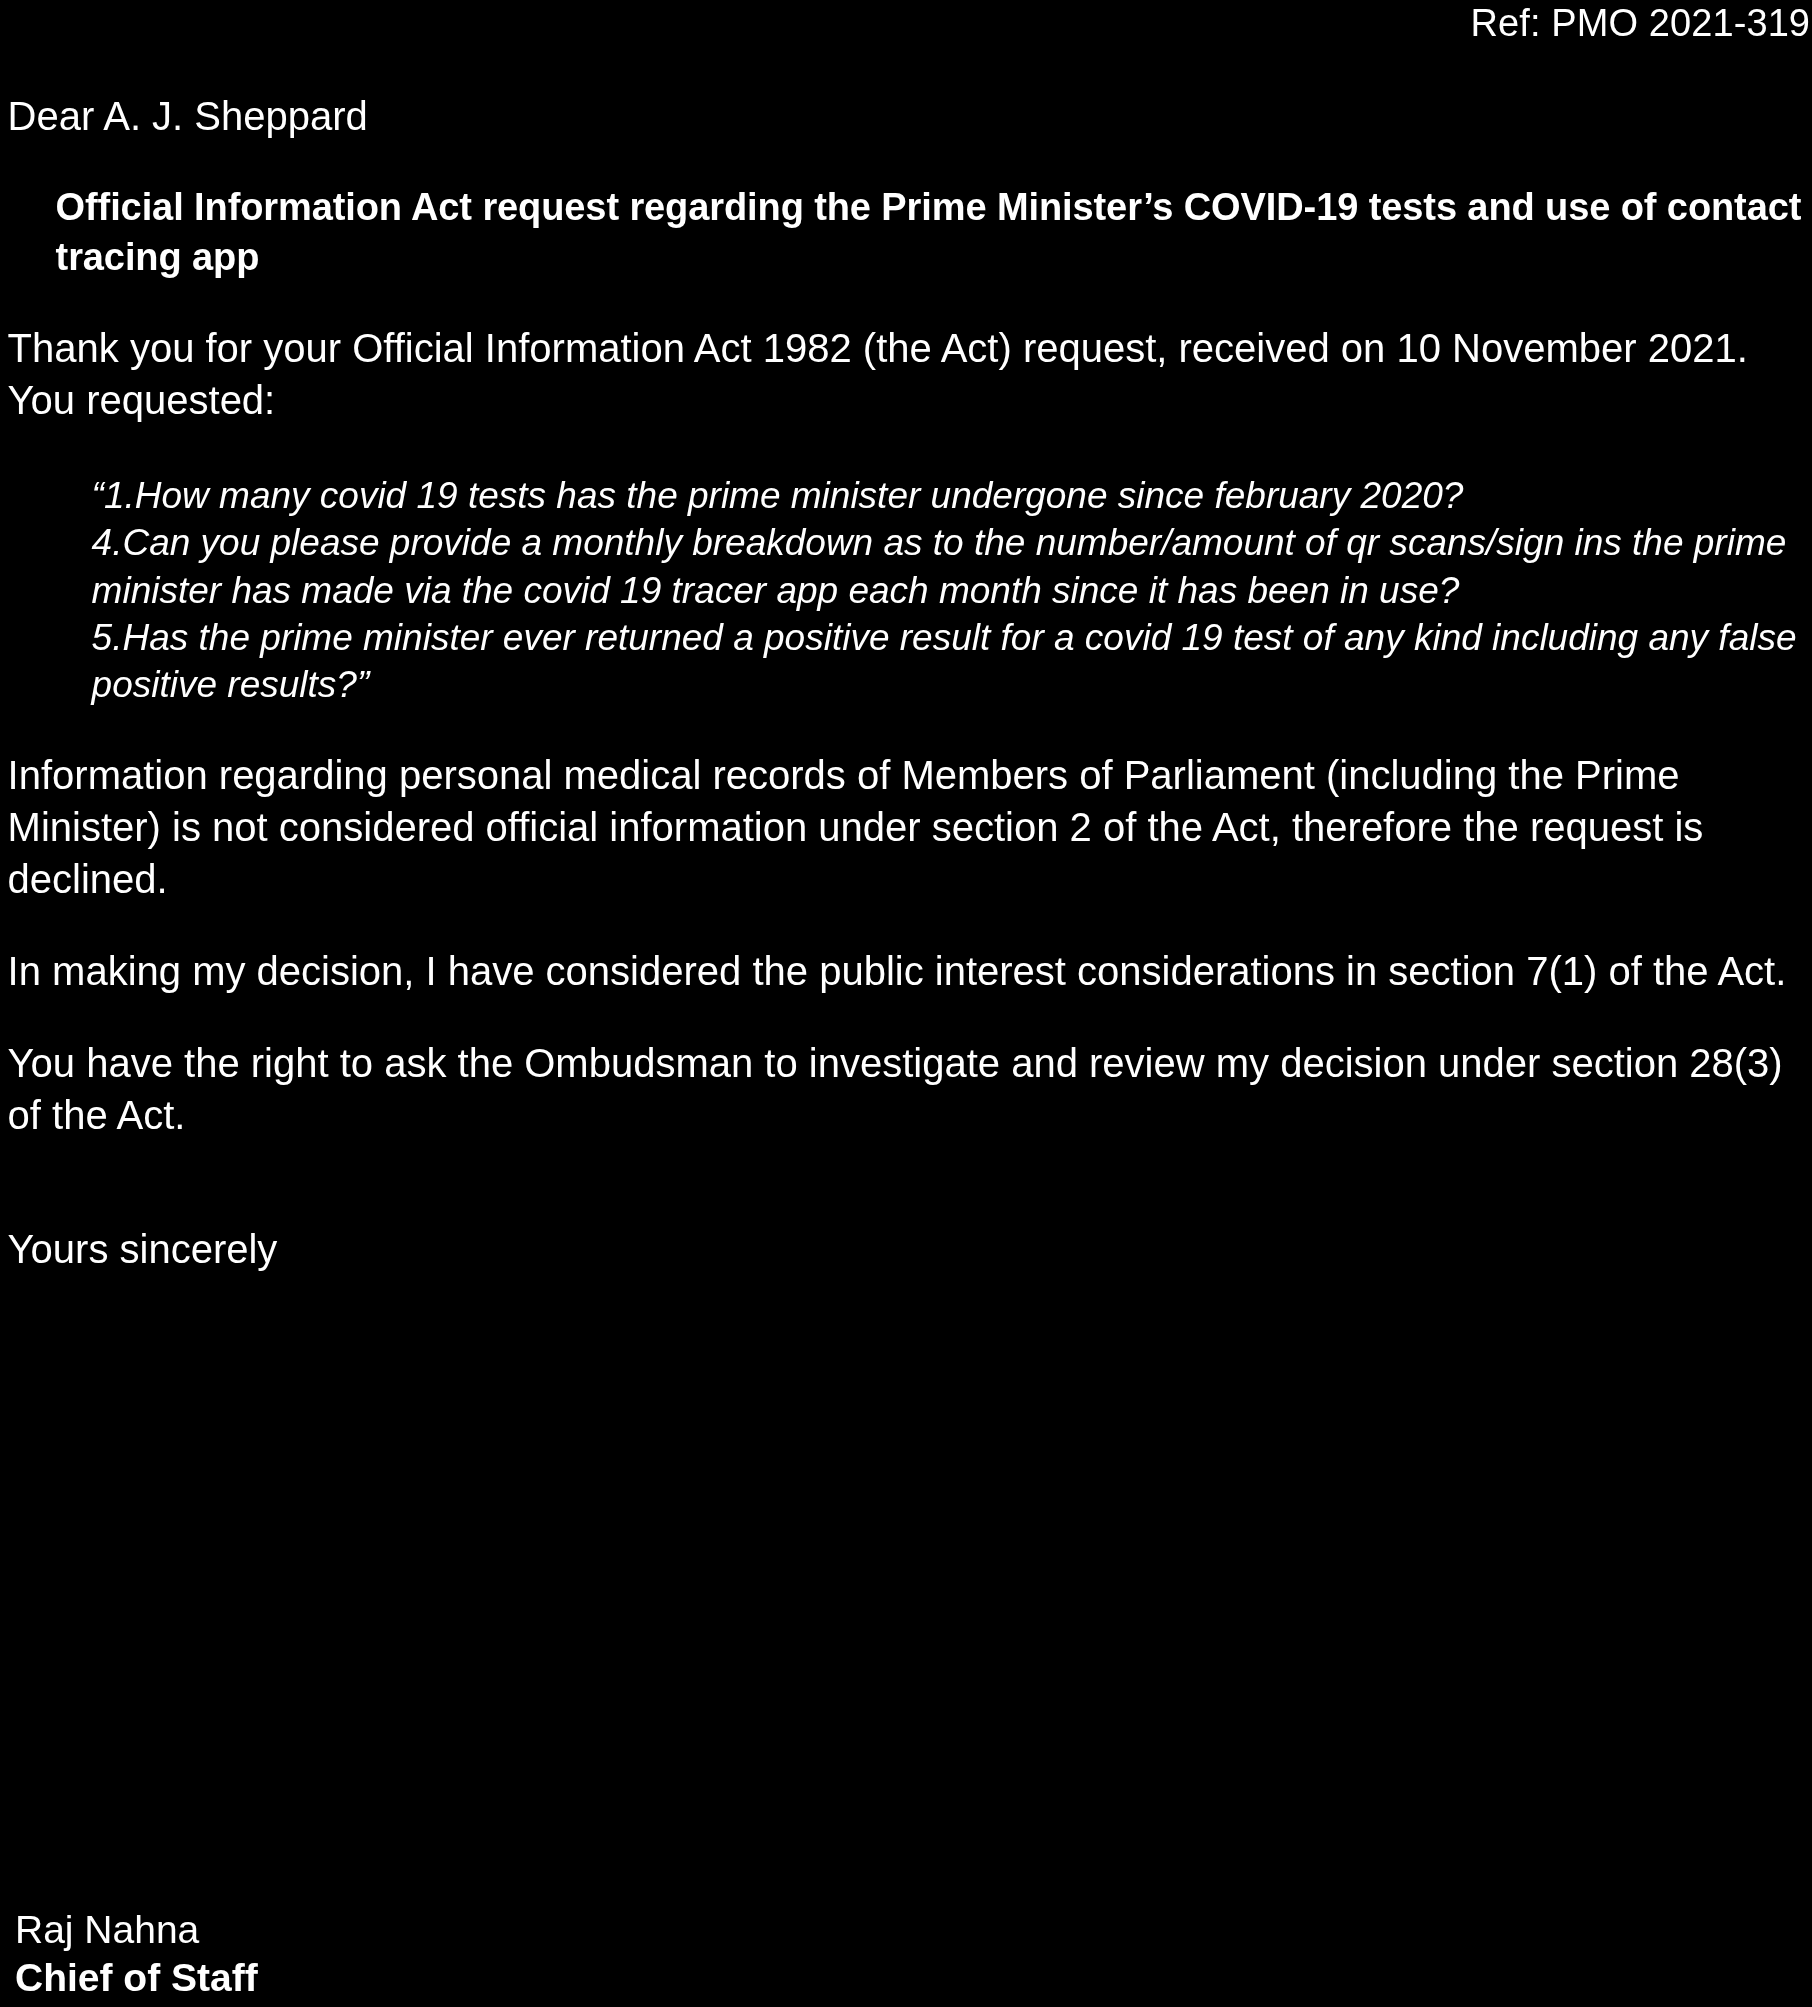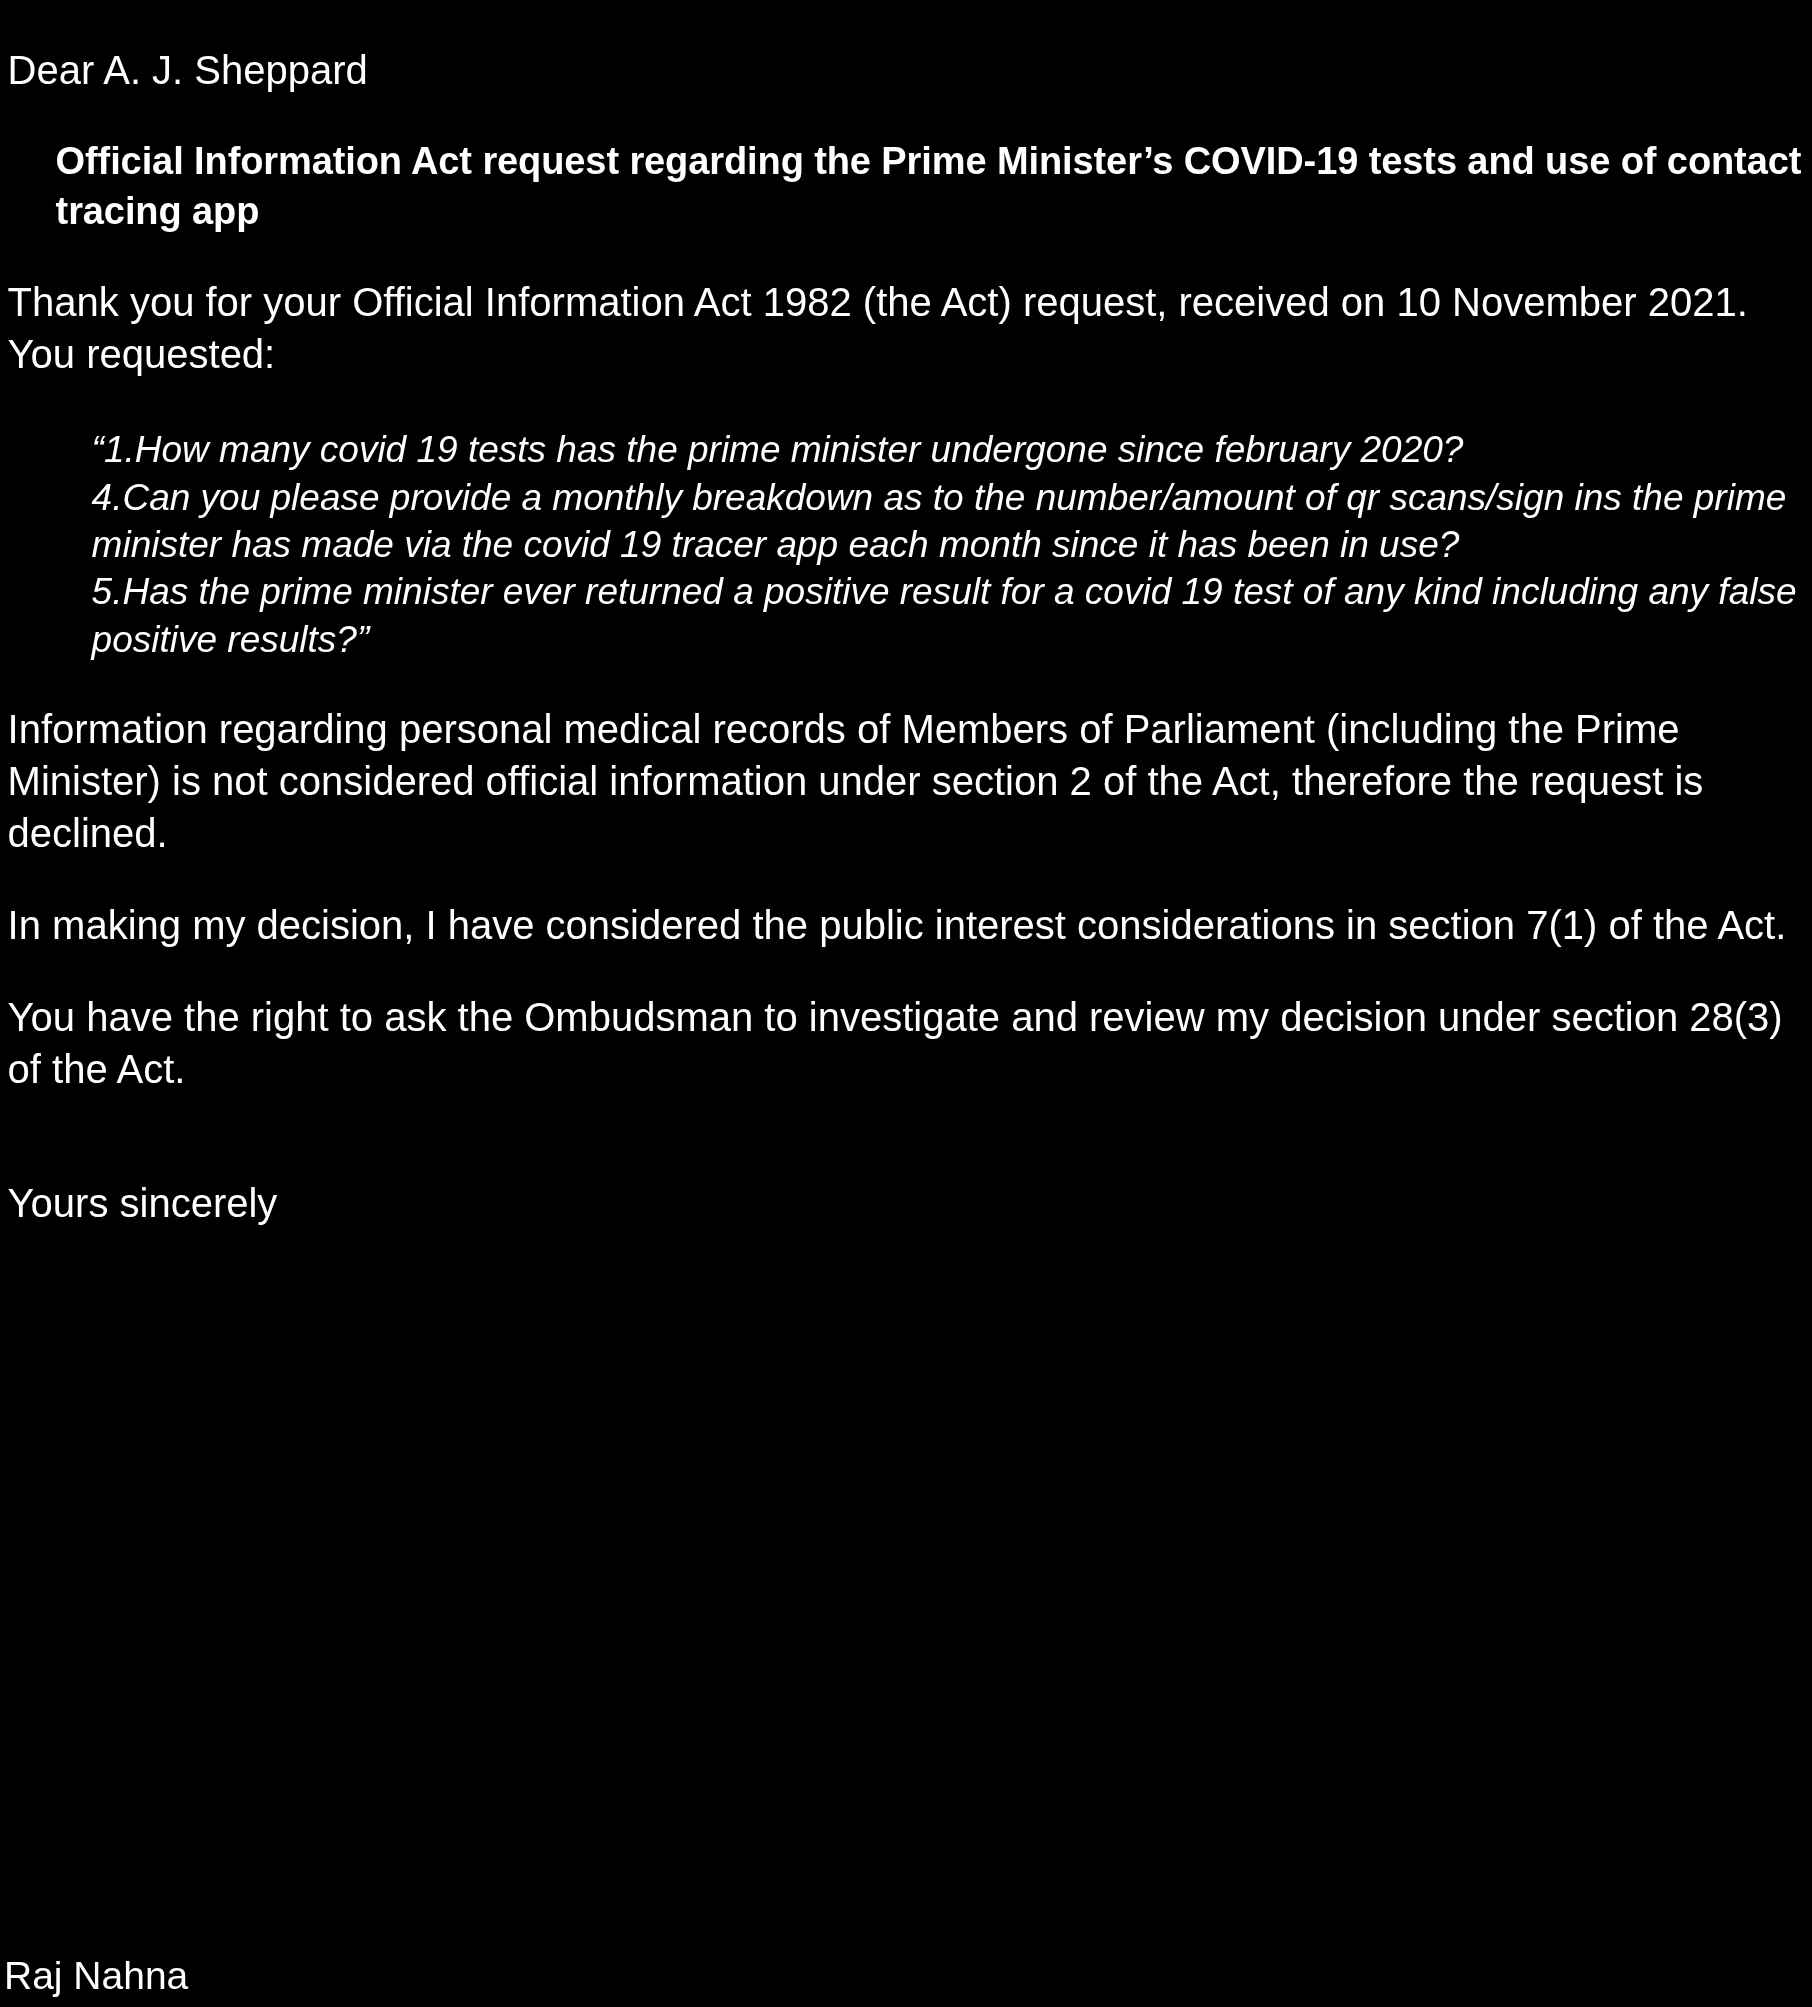--- a/index.html
+++ b/index.html
@@ -60,38 +60,39 @@
   .quote .qline {
     display: block;
   }
   .signoff {
     font-size: 40px;
     line-height: 1.3;
     margin-top: 82px;
   }
   .signature-block {
     position: absolute;
-    left: 4px;
+    left: 15px;
     bottom: 5.7px;
   }
   .sig-name {
     font-size: 39px;
     line-height: 1.22;
   }
   .sig-title {
     font-size: 39px;
     font-weight: bold;
     line-height: 1.22;
   }
 </style>
 </head>
 <body>
 
 <div class="page">
 
+  <div class="ref-line">Ref: PMO 2021-319</div>
 
   <div class="salutation">Dear A. J. Sheppard</div>
 
   <div class="subject">Official Information Act request regarding the Prime Minister’s COVID-19 tests and use of contact tracing app</div>
 
   <div class="para">Thank you for your Official Information Act 1982 (the Act) request, received on 10 November 2021. You requested:</div>
 
   <div class="quote">
     <span class="qline">“1.How many covid 19 tests has the prime minister undergone since february 2020?</span>
     <span class="qline">4.Can you please provide a monthly breakdown as to the number/amount of qr scans/sign ins the prime minister has made via the covid 19 tracer app each month since it has been in use?</span>

